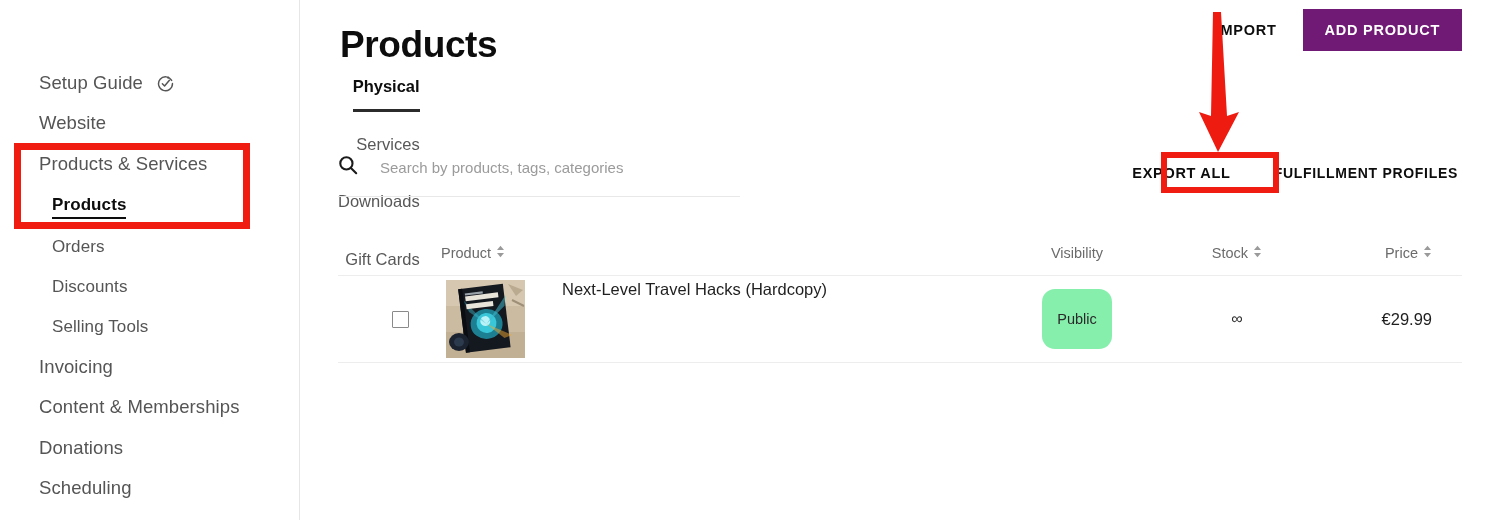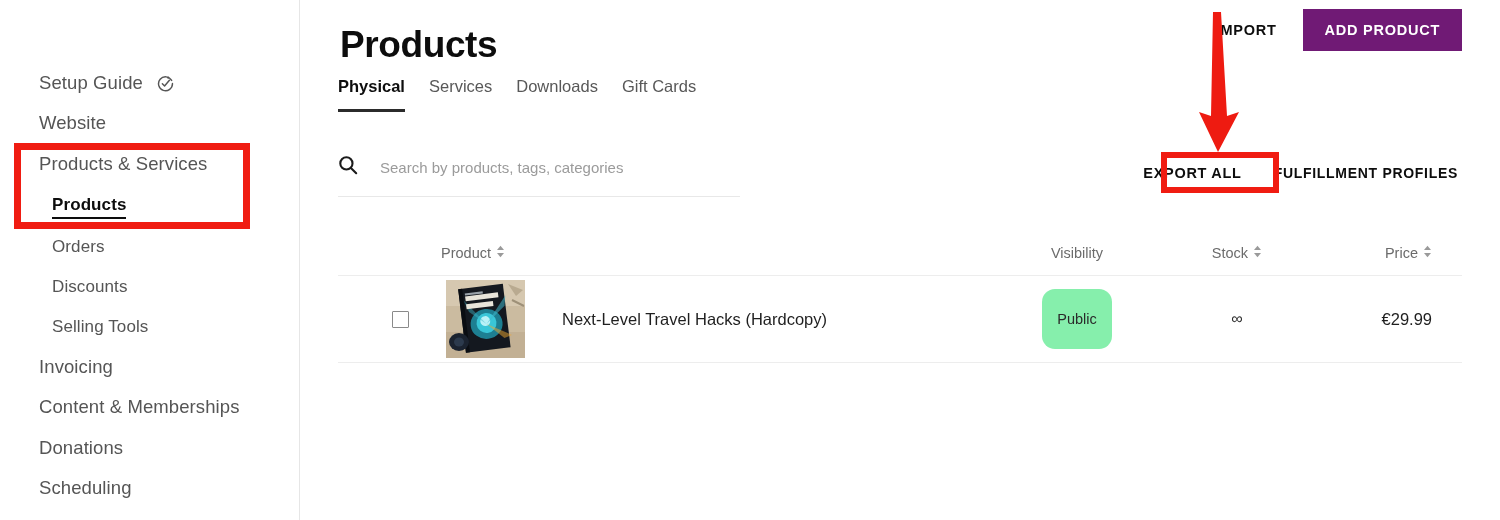--- a/index.html
+++ b/index.html
@@ -120,20 +120,21 @@
   }
 
   
   #tabs {
     position: absolute;
     left: 38px;
     top: 78px;
     display: flex;
     align-items: flex-end;
     gap: 24px;
+    flex-direction: column;
   }
   .tab {
     font-size: 16.5px;
     color: #585858;
     padding-bottom: 14px;
     cursor: pointer;
     white-space: nowrap;
     border-bottom: 3px solid transparent;
     line-height: 1;
   }
@@ -167,21 +168,21 @@
   }
   #search-input::placeholder { color: #9b9b9b; opacity: 1; }
 
   
   #list-tools {
     position: absolute;
     right: 38px;
     top: 163px;
     display: flex;
     align-items: center;
-    gap: 0px;
+    gap: 11px;
   }
   #export-all-button {
     font-size: 14.5px;
     font-weight: bold;
     letter-spacing: 0.7px;
     color: #0d0d0d;
     background: transparent;
     border: none;
     cursor: pointer;
     padding: 2px 4px;
@@ -239,21 +240,21 @@
     font-size: 14.5px;
     color: #6b6b6b;
   }
   .table-row {
     display: flex;
     align-items: center;
     height: 86px;
     border-bottom: 1px solid #ededed;
   }
   .col-check { flex: 0 0 66px; display: flex; align-items: center; justify-content: flex-start; padding-left: 54px; box-sizing: border-box; }
-  .col-product { flex: 1 1 auto; display: flex; align-items: center; padding-left: 37px; box-sizing: border-box; }
+  .col-product { flex: 1 1 auto; display: flex; align-items: flex-start; padding-left: 37px; box-sizing: border-box; }
   .col-visibility { flex: 0 0 170px; display: flex; align-items: flex-end; justify-content: center; }
   .col-stock { flex: 0 0 150px; display: flex; align-items: center; justify-content: center; }
   .col-price { flex: 0 0 150px; display: flex; align-items: center; justify-content: flex-end; padding-right: 30px; box-sizing: border-box; }
 
   .sortable { display: inline-flex; align-items: center; gap: 5px; cursor: pointer; }
   .sort-icon { display: block; }
 
   #row-checkbox {
     width: 17px;
     height: 17px;

